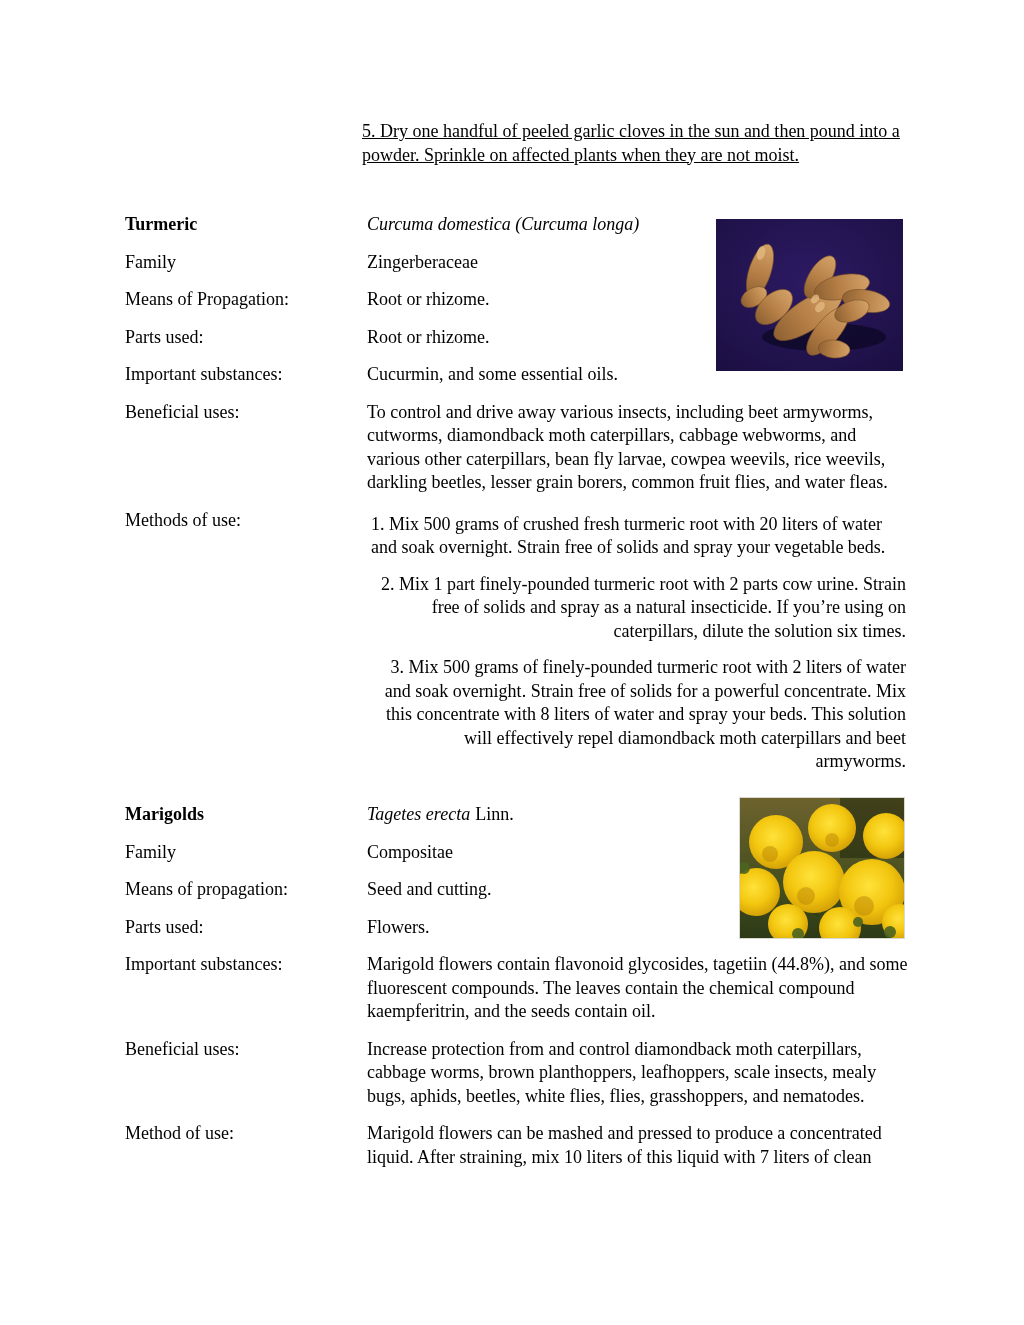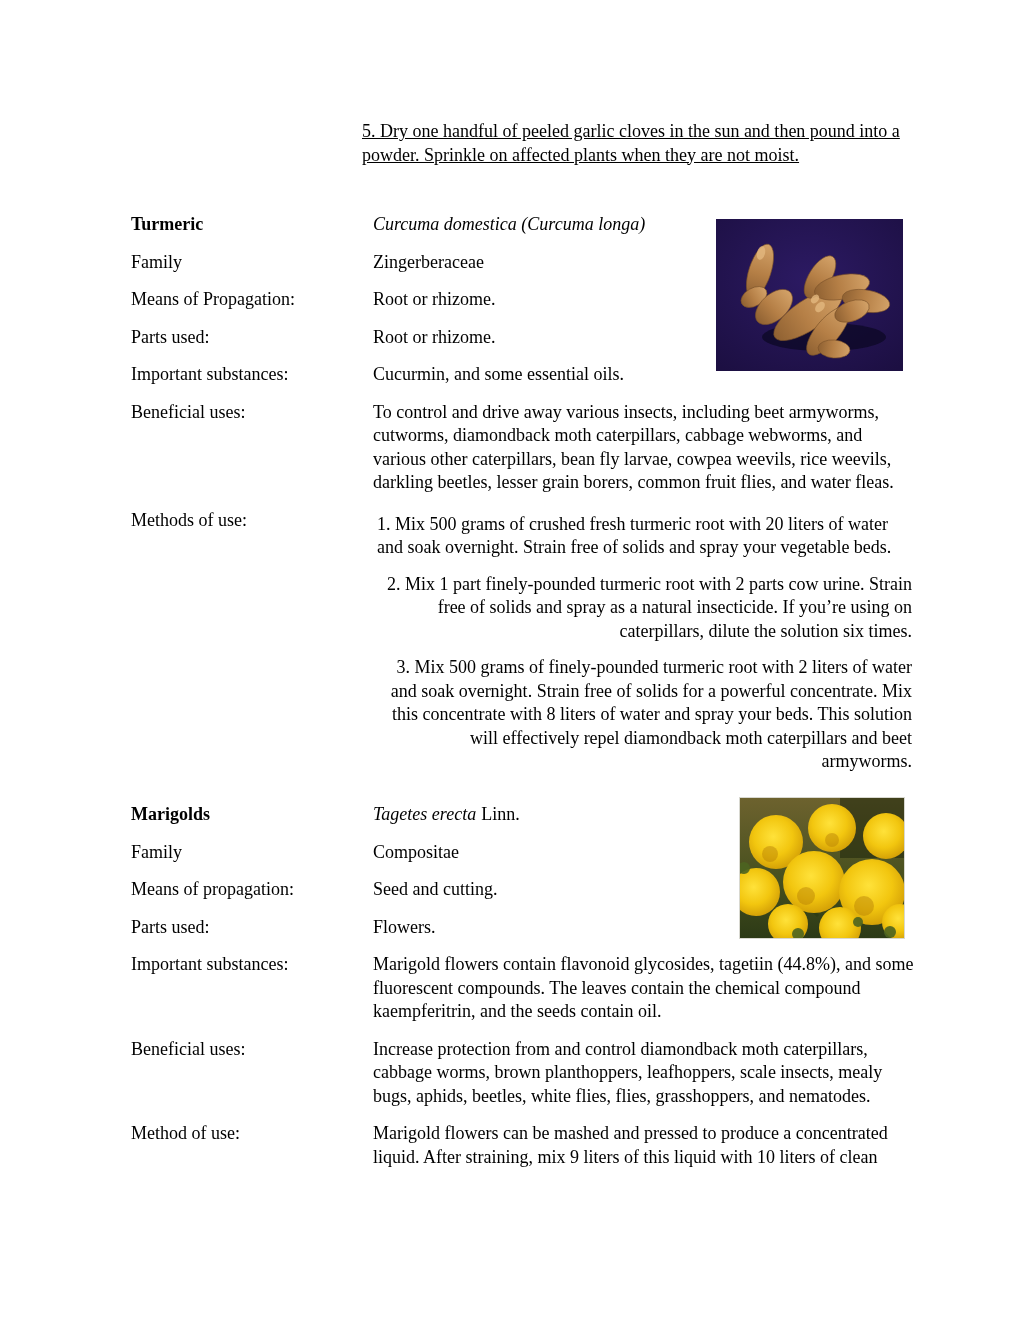--- a/index.html
+++ b/index.html
@@ -17,21 +17,21 @@
   .intro {
     position: absolute;
     left: 354px;
     top: 112px;
     width: 545px;
     margin: 8px;
     text-decoration: underline;
   }
   .plant-section {
     position: absolute;
-    left: 131px;
+    left: 125px;
     width: 785px;
   }
   .turmeric-section { top: 213px; }
   .marigolds-section { top: 803px; }
   .row {
     display: grid;
     grid-template-columns: 242px 1fr;
     margin-bottom: 14px;
     align-items: start;
   }
@@ -208,17 +208,17 @@
     <div class="row">
       <div class="label">Important substances:</div>
       <div class="value">Marigold flowers contain flavonoid glycosides, tagetiin (44.8%), and some fluorescent compounds. The leaves contain the chemical compound kaempferitrin, and the seeds contain oil.</div>
     </div>
     <div class="row">
       <div class="label">Beneficial uses:</div>
       <div class="value">Increase protection from and control diamondback moth caterpillars, cabbage worms, brown planthoppers, leafhoppers, scale insects, mealy bugs, aphids, beetles, white flies, flies, grasshoppers, and nematodes.</div>
     </div>
     <div class="row">
       <div class="label">Method of use:</div>
-      <div class="value">Marigold flowers can be mashed and pressed to produce a concentrated liquid. After straining, mix 9 liters of this liquid with 10 liters of clean</div>
+      <div class="value">Marigold flowers can be mashed and pressed to produce a concentrated liquid. After straining, mix 10 liters of this liquid with 7 liters of clean</div>
     </div>
   </section>
 
 </div>
 
 </body></html>

